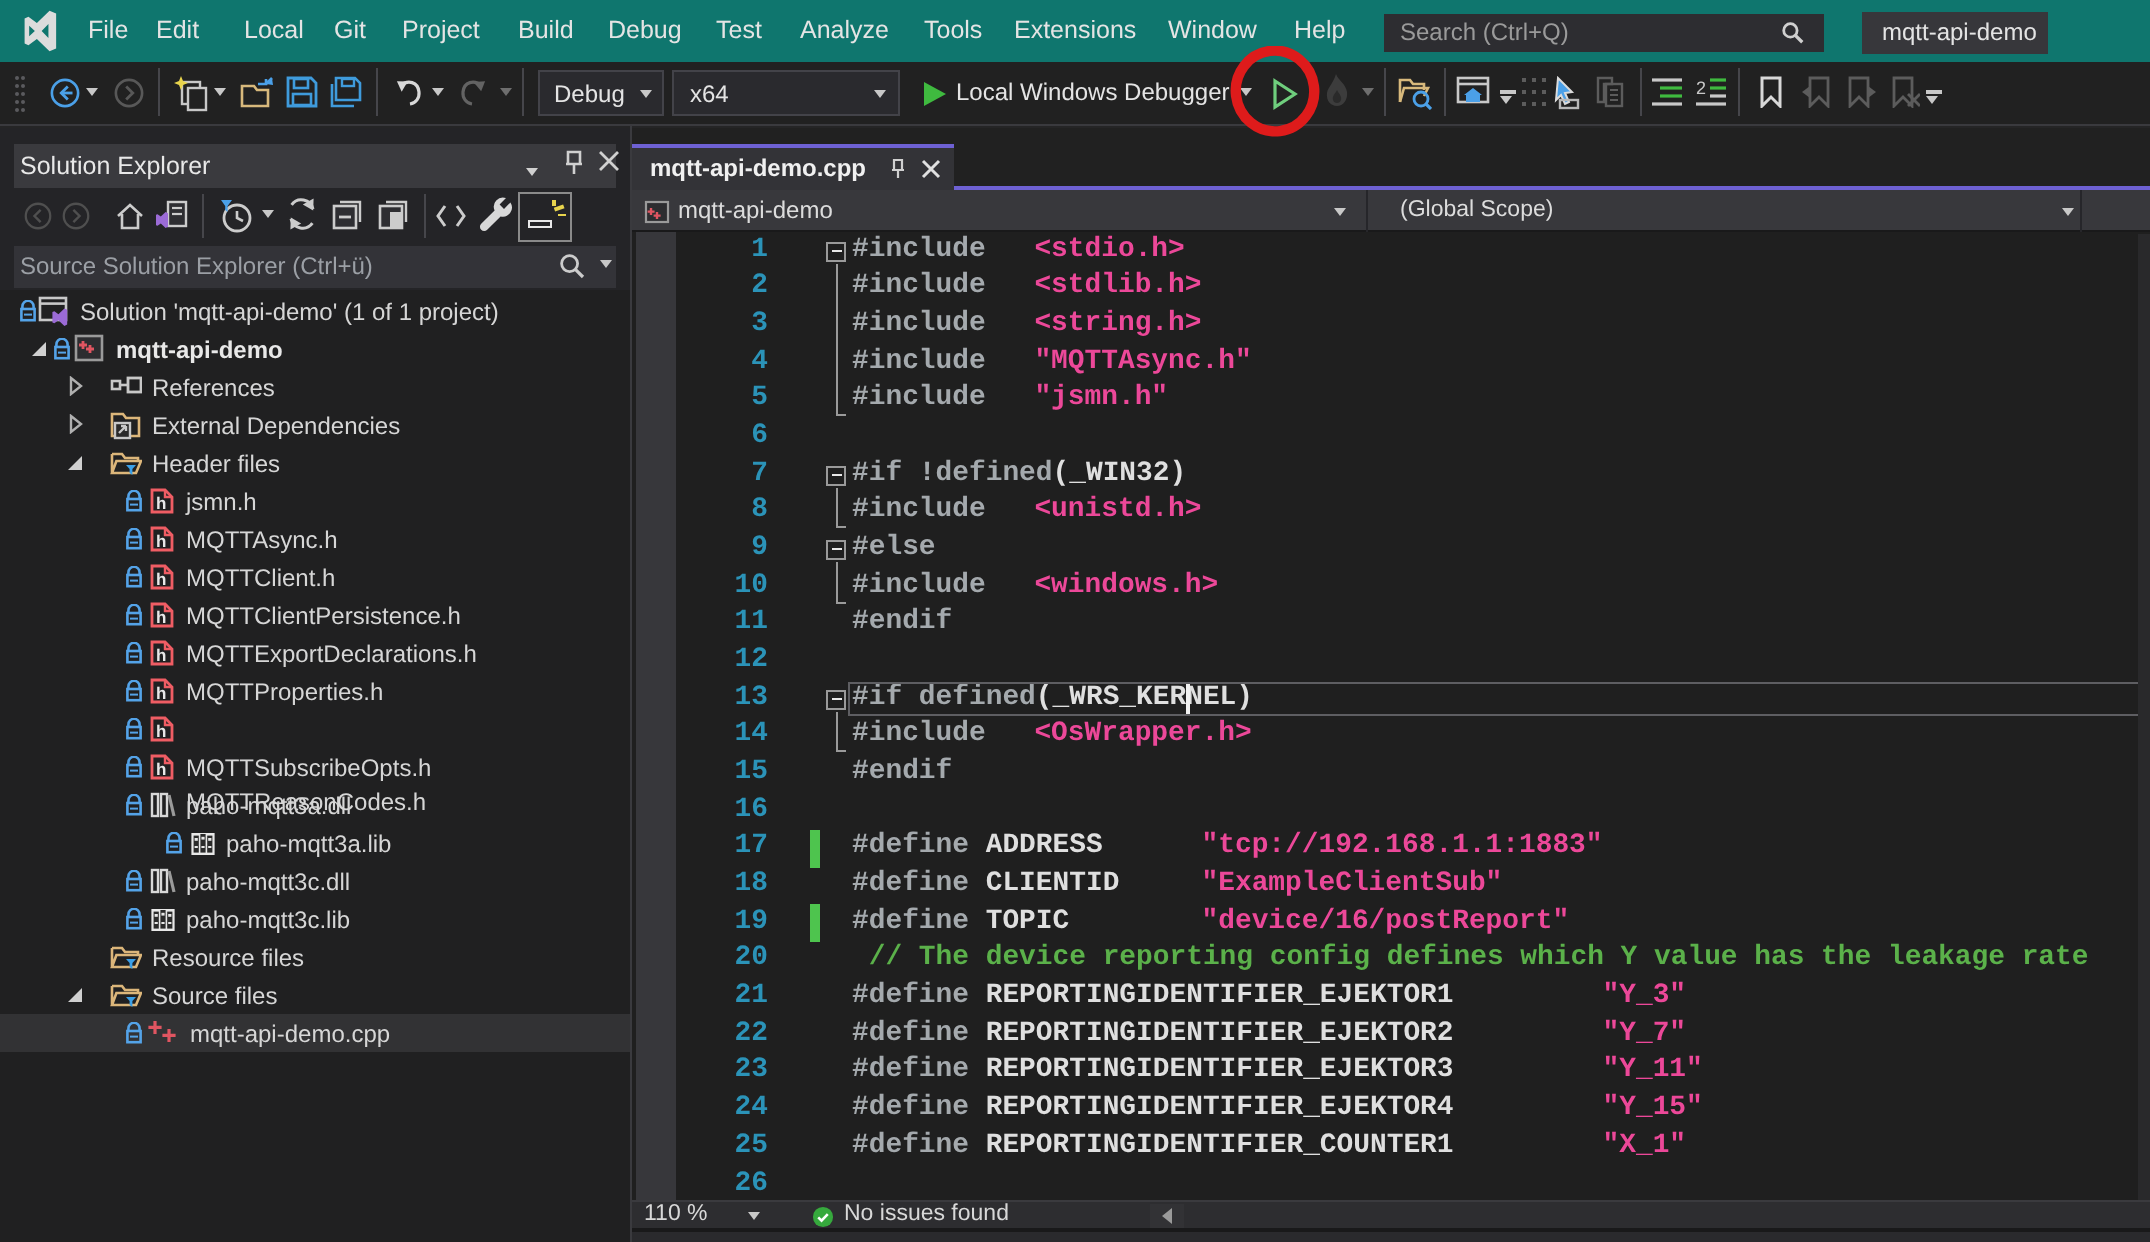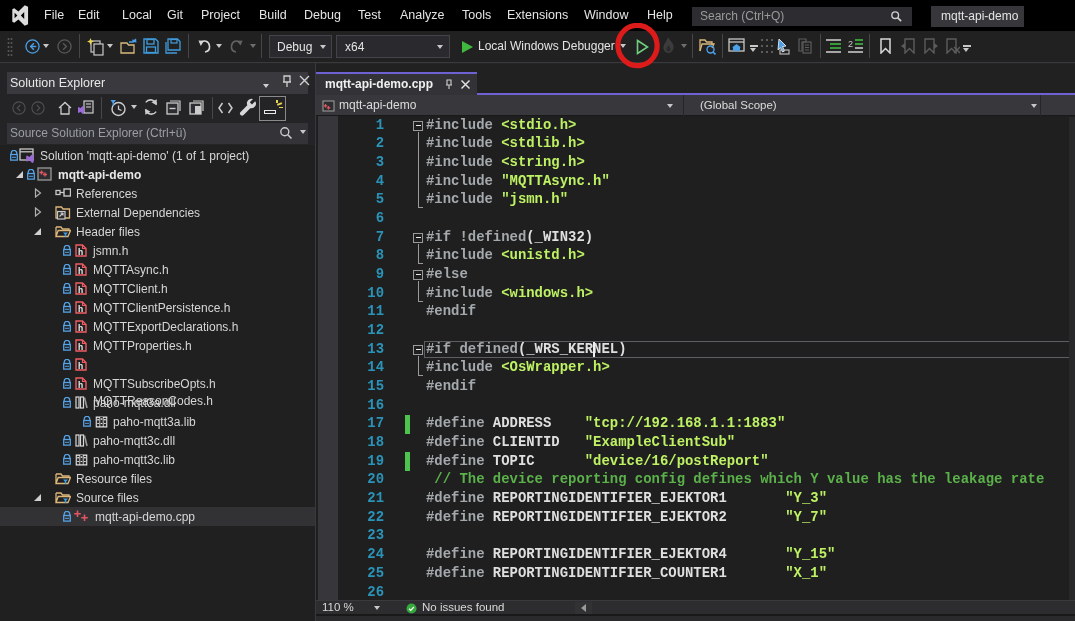--- a/index.html
+++ b/index.html
@@ -11,36 +11,36 @@
 .sep { position:absolute; top:34px; width:1px; height:24px; background:#46464b; }
 .caret { position:absolute; width:0; height:0; border-left:3.5px solid transparent;
   border-right:3.5px solid transparent; border-top:4px solid #c8c8c8; }
 .caretg { border-top-color:#6e6e6e; }
 .ddbox { position:absolute; top:4px; height:23px; background:#2a2a2e; border:1px solid #434349;
   color:#e4e4e4; font-size:12px; }
 .ln { position:absolute; left:318px; width:66px; text-align:right; color:#2b93b8; }
 .cl { position:absolute; left:426px; white-space:pre; }
 .gray { color:#a4a9ad; }
 .wht { color:#dfdfdf; }
-.str { color:#bef264; }
+.str { color:#ec4899;margin-left:16px; }
 .com { color:#5bb14a; }
 .gbar { position:absolute; left:405px; width:5px; background:#4ec44e; }
 .fold { position:absolute; left:413px; width:10px; height:10px; border:1px solid #9a9a9a;
   background:#1f1f1f; }
 .fold:after { content:""; position:absolute; left:1.5px; top:3.5px; width:5px; height:1px; background:#e8e8e8; }
 .fline { position:absolute; left:418px; width:1px; background:#9a9a9a; }
 .fbend { position:absolute; left:418px; height:1px; width:5px; background:#9a9a9a; }
 .trow { position:absolute; left:0; width:315px; height:19px; font-size:12px; color:#d6d6d6; }
 .trow span.lbl { position:absolute; top:2.5px; }
 </style>
 </head>
 <body>
 <div id="root">
 
-<div class="abs" style="left:0;top:0;width:1075px;height:31px;background:#000000;">
+<div class="abs" style="left:0;top:0;width:1075px;height:31px;background:#0f766e;">
 
   <svg class="abs" style="left:9px;top:4px" width="22" height="23" viewBox="0 0 24 24">
     <path fill="#dcdcdc" d="M17.2 0.9 L10.3 7.7 L5.7 4.2 L3.6 5.2 L3.6 18.8 L5.7 19.8 L10.3 16.3 L17.2 23.1 L20.8 21.6 L20.8 2.4 Z M6.1 14.9 L6.1 9.1 L9.2 12 Z M12.9 12 L16.6 8.2 L16.6 15.8 Z"></path>
   </svg>
   <span class="menuitem" style="left:44px">File</span>
   <span class="menuitem" style="left:78px">Edit</span>
   <span class="menuitem" style="left:122px">Local</span>
   <span class="menuitem" style="left:167px">Git</span>
   <span class="menuitem" style="left:201px">Project</span>
   <span class="menuitem" style="left:259px">Build</span>
@@ -678,20 +678,21 @@
           <div class="cl" style="top:318.06px;"><span class="gray">#define </span><span class="wht">CLIENTID</span><span class="gray">   </span><span class="str">"ExampleClientSub"</span></div>
           <div class="ln" style="top:336.74px;">19</div>
           <div class="cl" style="top:336.74px;"><span class="gray">#define </span><span class="wht">TOPIC</span><span class="gray">      </span><span class="str">"device/16/postReport"</span></div>
           <div class="ln" style="top:355.42px;">20</div>
           <div class="cl" style="top:355.42px;"><span class="com"> // The device reporting config defines which Y value has the leakage rate</span></div>
           <div class="ln" style="top:374.1px;">21</div>
           <div class="cl" style="top:374.1px;"><span class="gray">#define </span><span class="wht">REPORTINGIDENTIFIER_EJEKTOR1</span><span class="gray">       </span><span class="str">"Y_3"</span></div>
           <div class="ln" style="top:392.78px;">22</div>
           <div class="cl" style="top:392.78px;"><span class="gray">#define </span><span class="wht">REPORTINGIDENTIFIER_EJEKTOR2</span><span class="gray">       </span><span class="str">"Y_7"</span></div>
           <div class="ln" style="top:411.46px;">23</div>
+          <div class="cl" style="top:411.46px;"><span class="gray">#define </span><span class="wht">REPORTINGIDENTIFIER_EJEKTOR3</span><span class="gray">       </span><span class="str">"Y_11"</span></div>
           <div class="ln" style="top:430.14px;">24</div>
           <div class="cl" style="top:430.14px;"><span class="gray">#define </span><span class="wht">REPORTINGIDENTIFIER_EJEKTOR4</span><span class="gray">       </span><span class="str">"Y_15"</span></div>
           <div class="ln" style="top:448.82px;">25</div>
           <div class="cl" style="top:448.82px;"><span class="gray">#define </span><span class="wht">REPORTINGIDENTIFIER_COUNTER1</span><span class="gray">       </span><span class="str">"X_1"</span></div>
           <div class="ln" style="top:467.5px;">26</div>
           <div class="fold" style="top:4.5px;"></div>
           <div class="fold" style="top:116.58px;"></div>
           <div class="fold" style="top:153.94px;"></div>
           <div class="fold" style="top:228.66px;"></div>
           <div class="fline" style="top:15.5px;height:75.72px;"></div>

